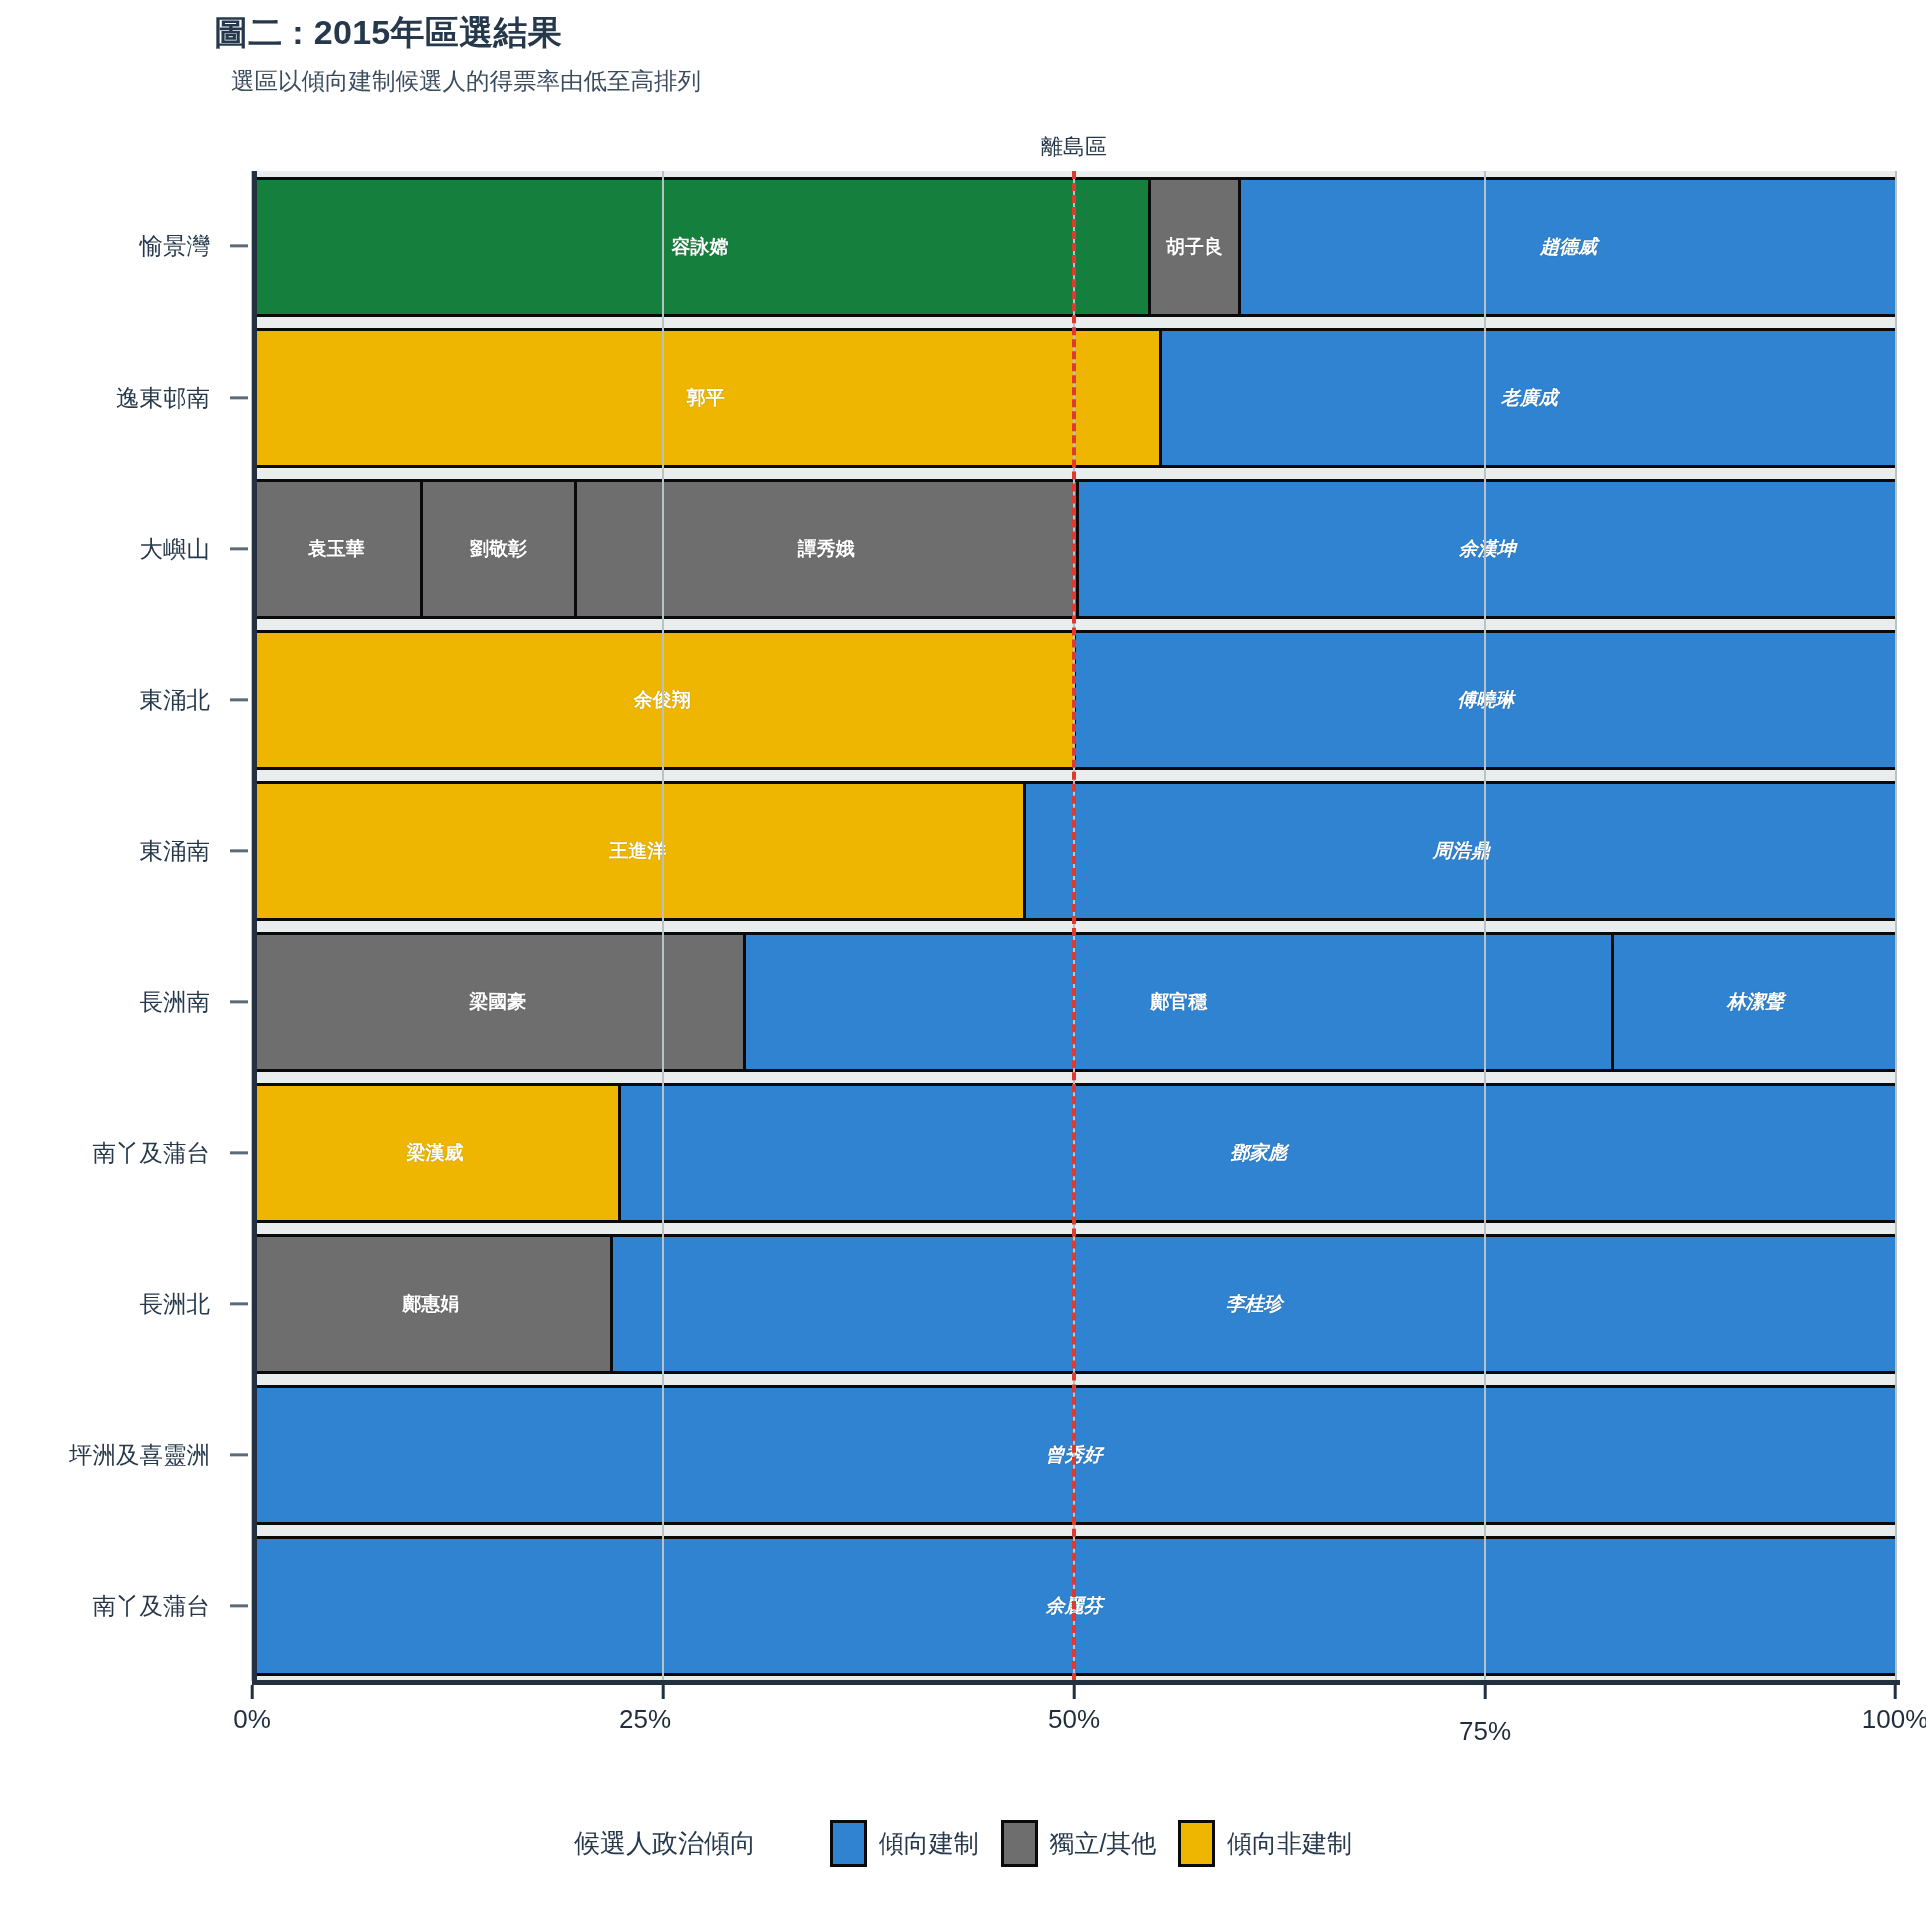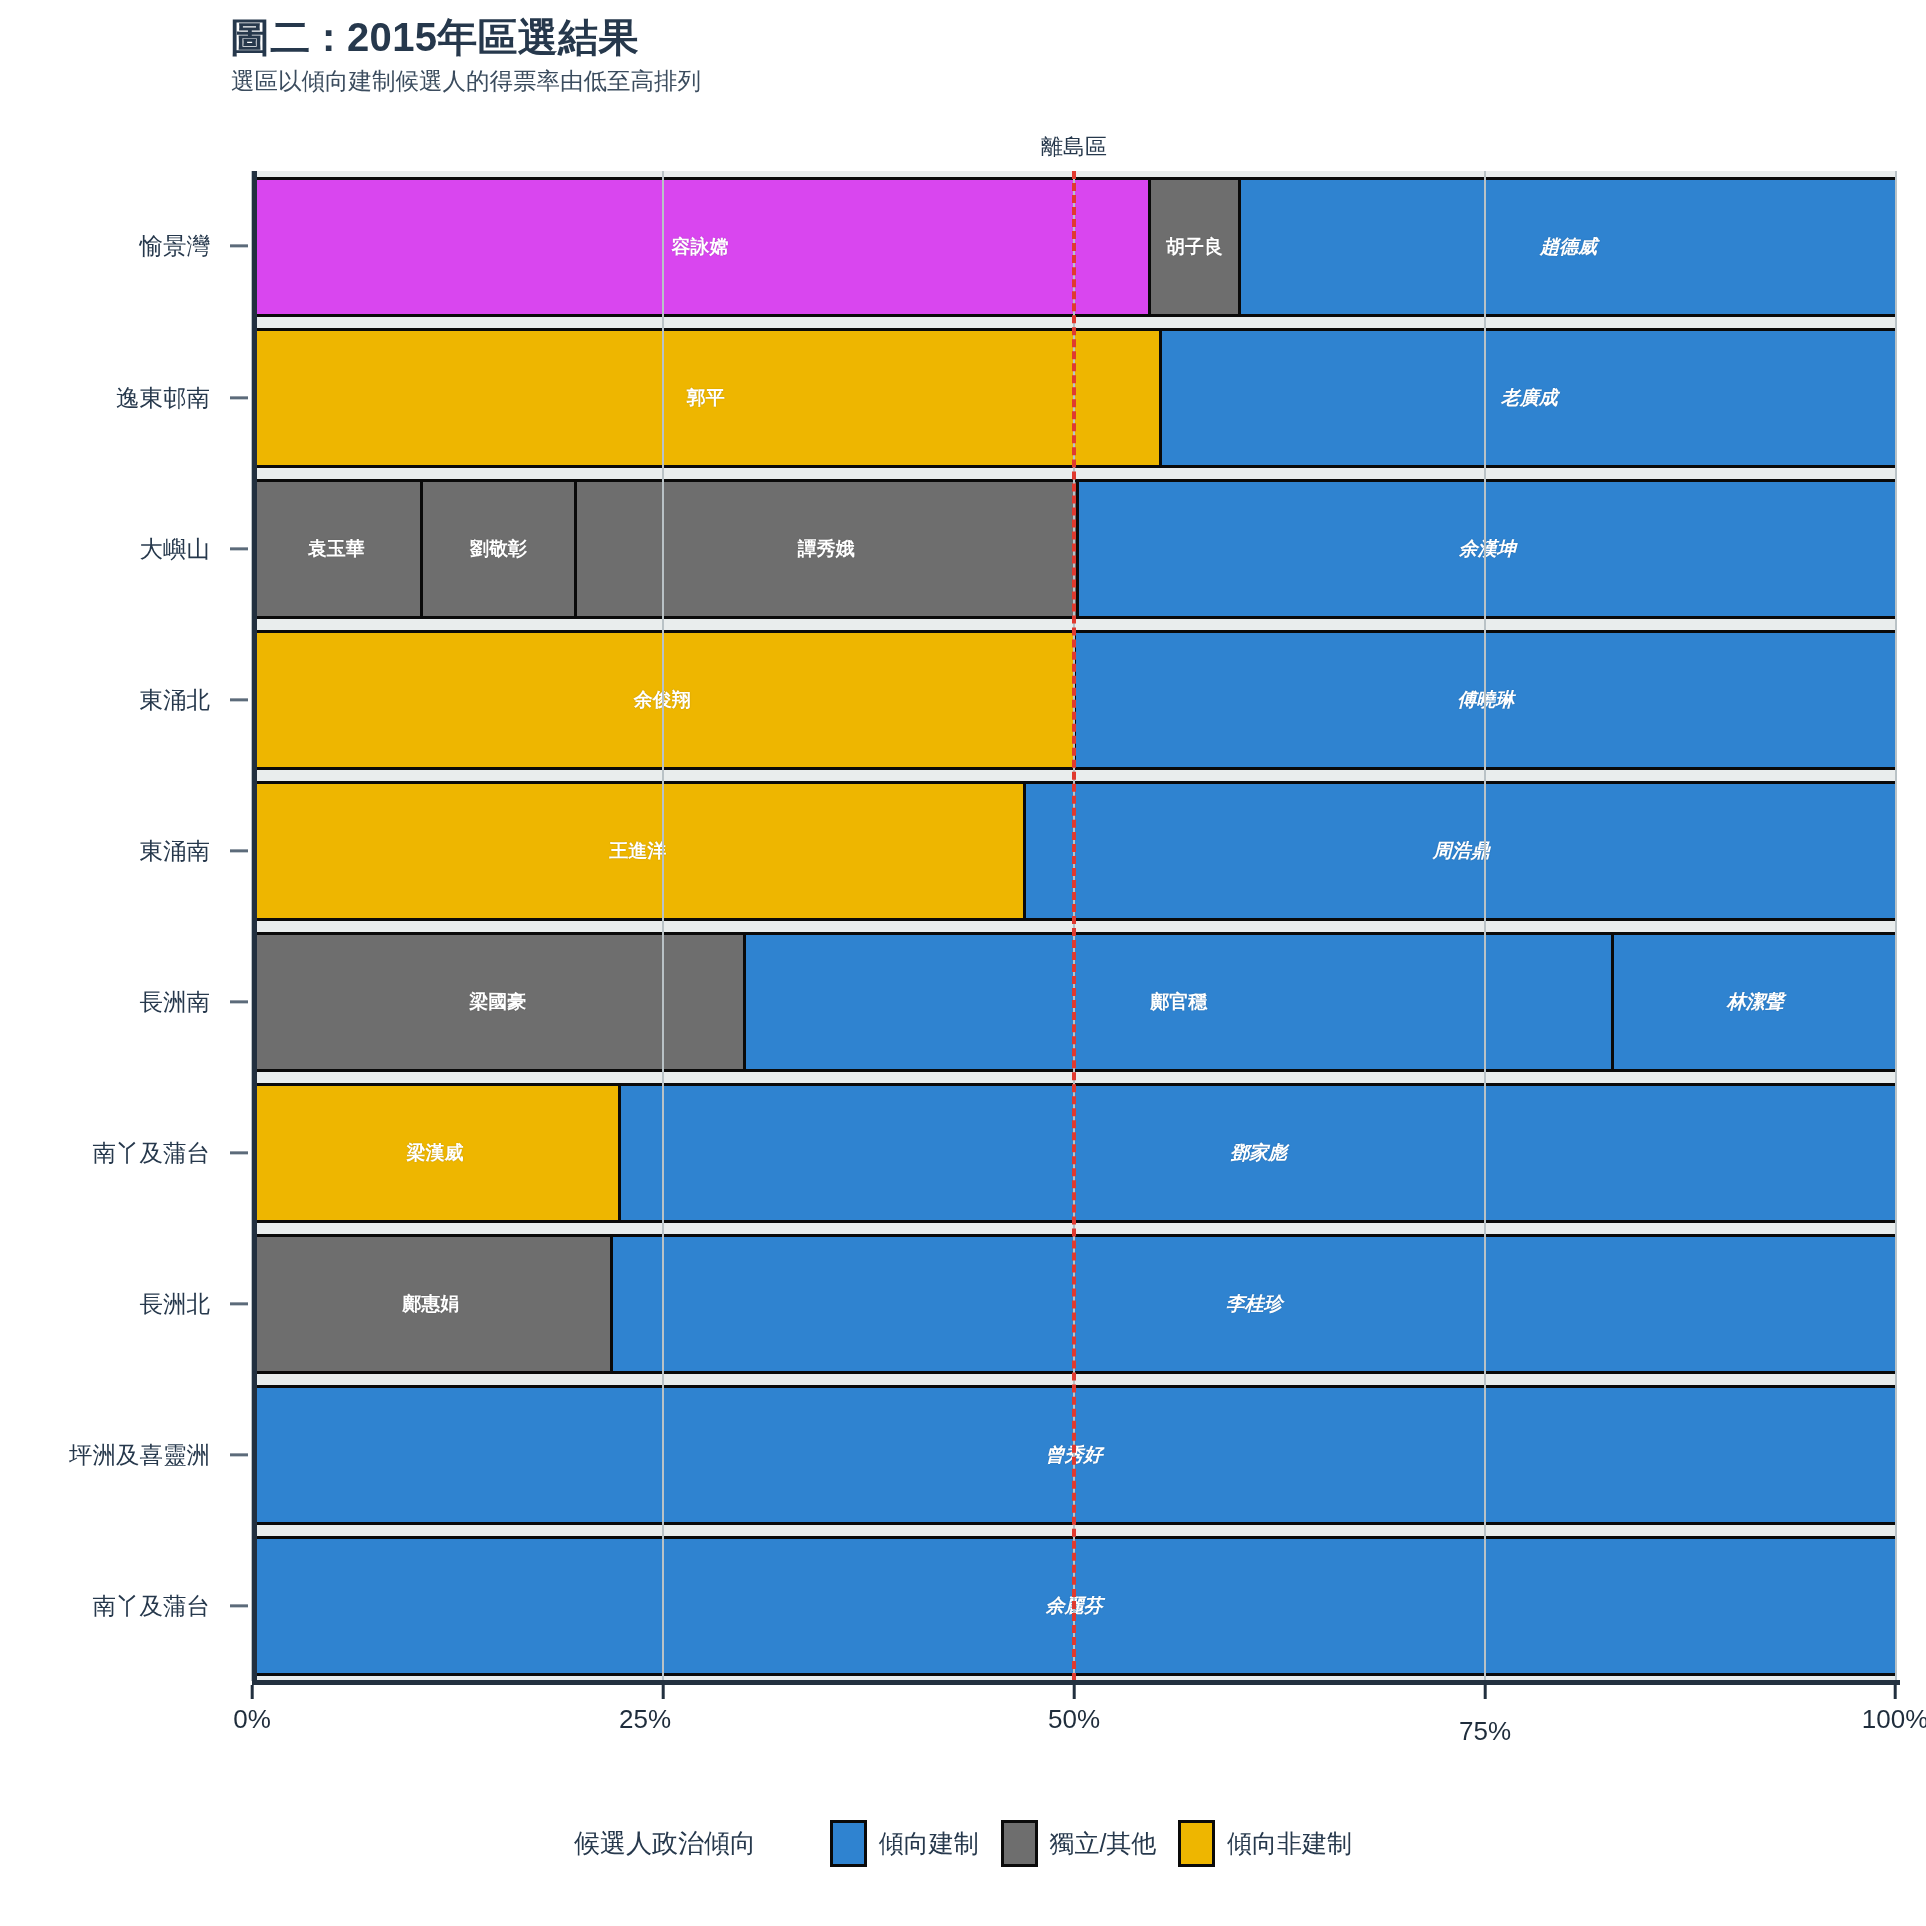--- a/index.html
+++ b/index.html
@@ -6,22 +6,22 @@
   html, body {
     width: 1926px; height: 1926px;
     background: #ffffff;
     font-family: "Liberation Sans", "DejaVu Sans", sans-serif;
     overflow: hidden;
   }
   .page { position: relative; width: 1926px; height: 1926px; }
 
   
   .title {
-    position: absolute; left: 230px; top: 10.4px;
-    font-size: 40px; font-weight: bold; color: #26384c;
+    position: absolute; left: 214px; top: 10.4px;
+    font-size: 34px; font-weight: bold; color: #26384c;
     letter-spacing: 0.3px; white-space: nowrap;
   }
   .subtitle {
     position: absolute; left: 231px; top: 65px;
     font-size: 23.5px; font-weight: normal; color: #3b4c5e;
     white-space: nowrap;
   }
 
   
   .district-label {
@@ -127,21 +127,21 @@
       <div class="gridline" style="left: 1484px;"></div>
       <div class="gridline" style="left: 1895px;"></div>
     </div>
 
   <div class="plot" id="plot"></div>
   <div class="plot-frame-left"></div>
   <div class="axis-line"></div>
 
   <div id="rows-layer">
       <div class="row" style="top: 177px; left: 252px; width: 1644px; height: 140px;">
-        <div class="seg" style="flex: 54.7 0 0px; background: #d946ef;">
+        <div class="seg" style="flex: 54.7 0 0px; background: #15803d;">
           <span class="seg-label">容詠嫦</span>
         </div>
         <div class="seg" style="flex: 5.3 0 0px; background: rgb(110, 110, 110);">
           <span class="seg-label">胡子良</span>
         </div>
         <div class="seg" style="flex: 40 0 0px; background: rgb(47, 131, 208);">
           <span class="seg-label">趙德威</span>
         </div>
       </div>
       <div class="row" style="top: 328px; left: 252px; width: 1644px; height: 140px;">

